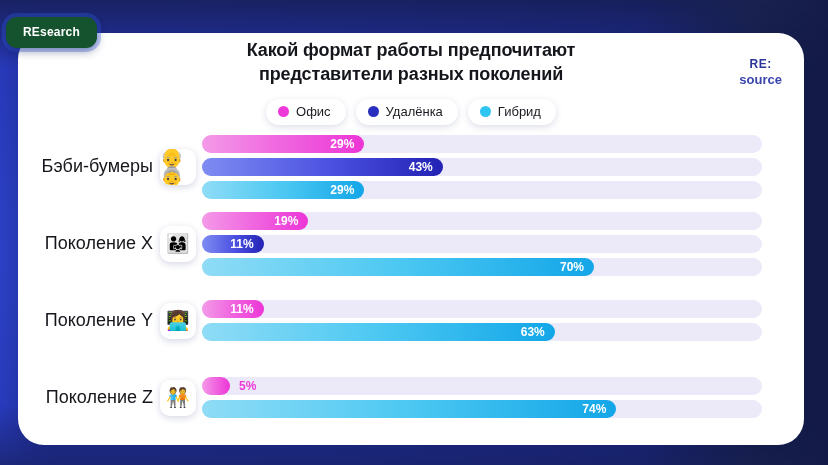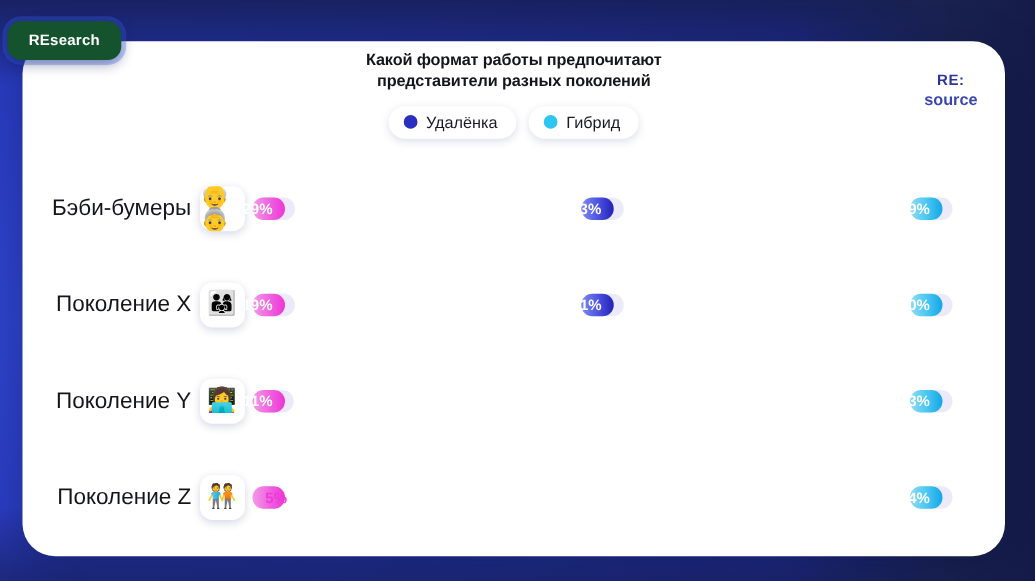--- a/index.html
+++ b/index.html
@@ -93,21 +93,21 @@
     margin-top: 3px;
     color: #3a46ad;
   }
 
   
   #header {
     padding-top: 6px;
     text-align: center;
   }
   #title {
-    font-size: 13px;
+    font-size: 18px;
     font-weight: bold;
     color: #15161c;
     line-height: 1.32;
     letter-spacing: -0.1px;
     white-space: pre-line;
   }
 
   
   #legend {
     display: flex;
@@ -172,20 +172,21 @@
     display: flex;
     align-items: center;
     justify-content: center;
     font-size: 19px;
     line-height: 1;
     overflow: hidden;
   }
   .gen-bars {
     flex: 1 1 auto;
     display: flex;
+    flex-direction: column;
     gap: 5px;
     padding-right: 30px;
     justify-content: space-between;
   }
 
   .track {
     position: relative;
     height: 18px;
     border-radius: 9px;
     background: #eceaf8;
@@ -236,20 +237,24 @@
   <div id="brand">
     <div id="brand-main">RE:</div>
     <div id="brand-sub">source</div>
   </div>
 
   <div id="header">
     <div id="title">Какой формат работы предпочитают
 представители разных поколений</div>
     <div id="legend">
         <div class="legend-item">
+          <span class="legend-dot" style="background: rgb(238, 58, 217);"></span>
+          <span class="legend-label">Офис</span>
+        </div>
+        <div class="legend-item">
           <span class="legend-dot" style="background: rgb(43, 47, 191);"></span>
           <span class="legend-label">Удалёнка</span>
         </div>
         <div class="legend-item">
           <span class="legend-dot" style="background: rgb(46, 197, 240);"></span>
           <span class="legend-label">Гибрид</span>
         </div>
       </div>
   </div>
 

